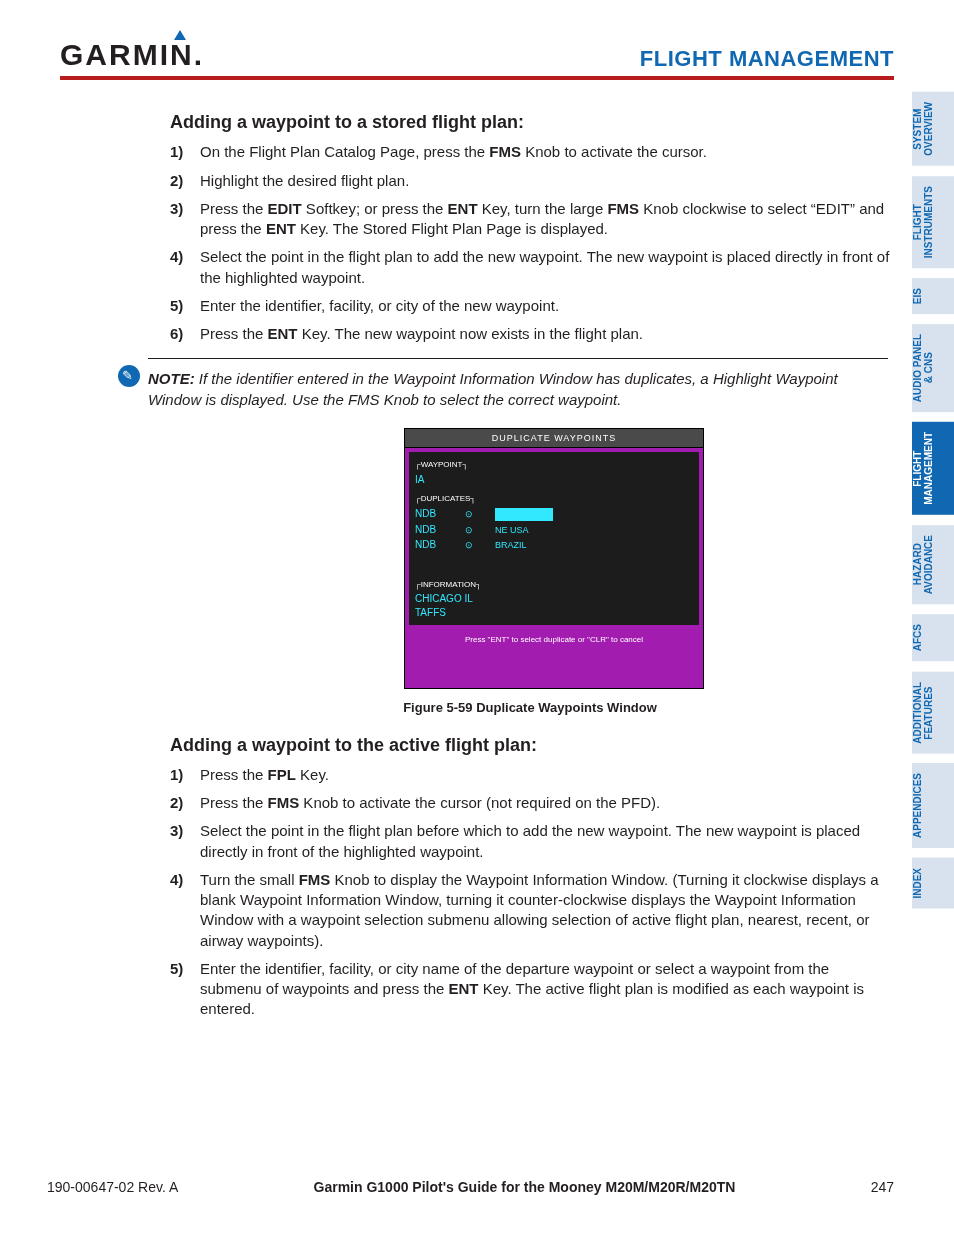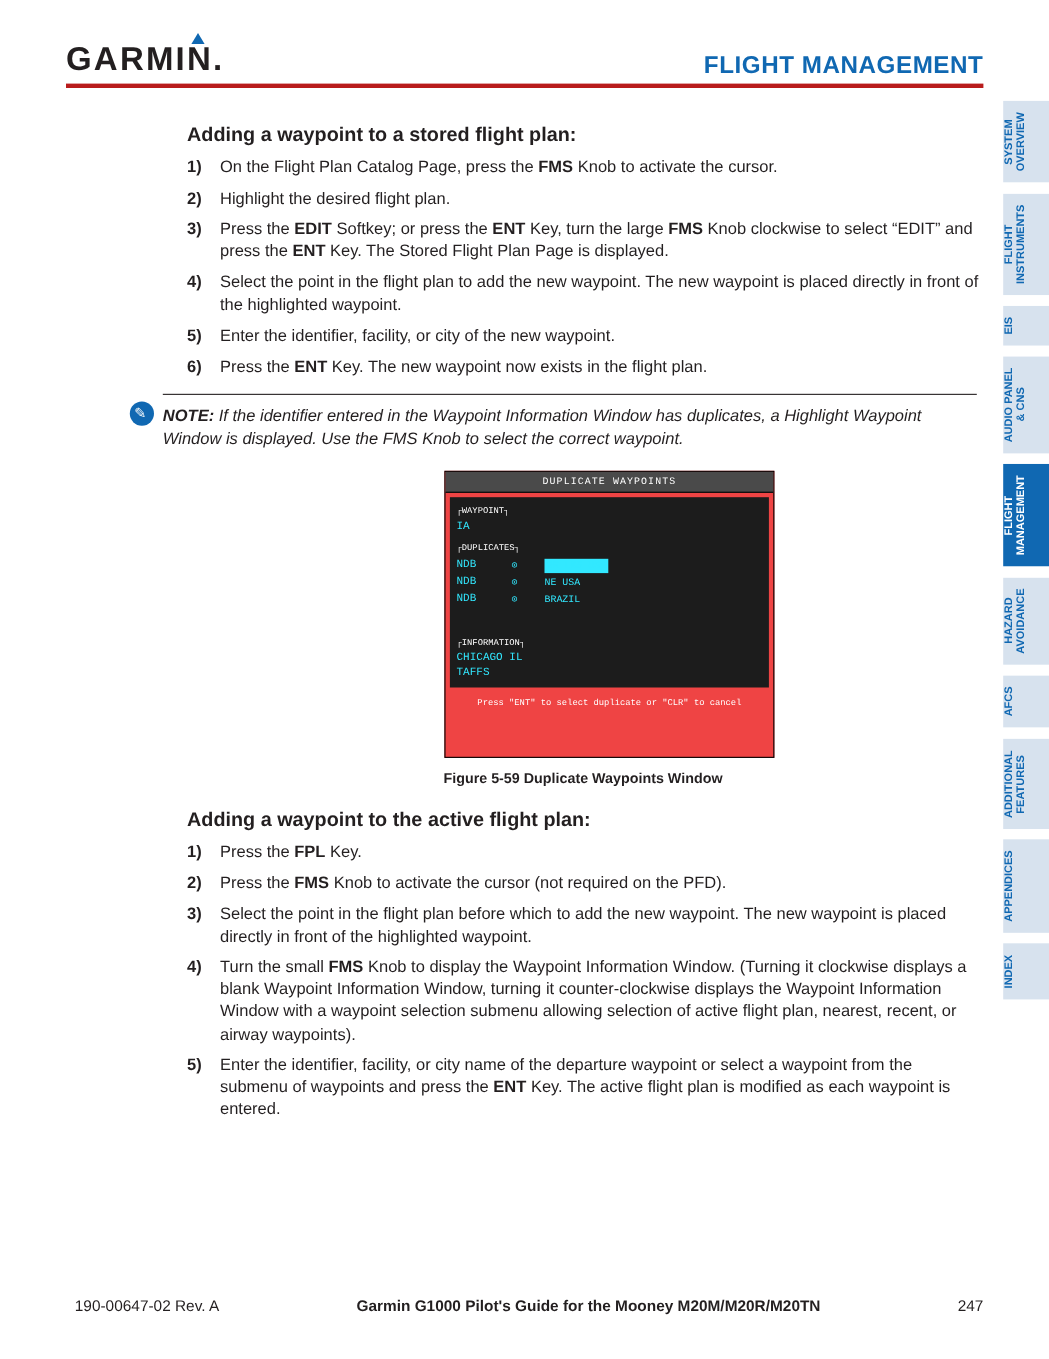--- a/index.html
+++ b/index.html
@@ -38,34 +38,34 @@
   ol.steps li .num { font-weight:700; min-width:20px; }
   ol.steps li .txt { flex:1; }
   b { font-weight:700; }
   .note-wrap { position:relative; border-top:1px solid #231f20; padding-top:10px; margin:8px 0 18px -22px; width:740px;}
   .note-icon { position:absolute; left:-30px; top:6px; width:22px; height:22px; border-radius:50%; background:#1068b2; }
   .note-icon::after{content:"✎";color:#fff;position:absolute;left:4px;top:2px;font-size:13px;}
   .note { font-style:italic; font-size:15px; }
   .note .lbl { font-weight:700; font-style:italic; }
   
   .figwrap { width:720px; text-align:center; margin:10px 0 6px 0;}
-  .g1000 { display:inline-block; width:300px; background:#ef4444; border:1px solid #000; text-align:left;
-           font-family:Liberation Mono, monospace; color:#fff; font-size:9px; padding-bottom:40px;margin-left:48px;}
+  .g1000 { display:inline-block; width:300px; background:#a21caf; border:1px solid #000; text-align:left;
+           font-family:Liberation Sans, sans-serif; color:#fff; font-size:9px; padding-bottom:40px;margin-left:48px;}
   .g-title { background:#4a4a4a; text-align:center; padding:3px 0; font-size:9px; letter-spacing:1px; border-bottom:1px solid #000;}
   .g-body { background:#1c1c1c; margin:4px; padding:4px 6px 6px 6px;}
   .g-sec { color:#fff; font-size:8px; margin:4px 0 2px 0;}
   .g-val { color:#32e8ff; font-size:10px; }
   .g-row { display:flex; gap:10px; align-items:flex-end; margin:2px 0;}
   .g-row .c1{width:40px;} .g-row .c2{width:20px;color:#32e8ff;} .g-row .c3{color:#32e8ff;}
   .g-hl{ color:#000; background:#32e8ff; padding:0 2px;}
   .g-info { display:flex; justify-content:space-between; }
   .g-foot { text-align:center; font-size:8px; padding:6px 0 2px 0;}
   .caption { font-weight:700; font-size:13px; margin:10px 0 16px 0;}
   
-  .footer { position:absolute; left:68px; right:60px; bottom:40px; display:flex; justify-content:space-between; align-items:center; font-size:14px;}
+  .footer { position:absolute; left:47px; right:60px; bottom:40px; display:flex; justify-content:space-between; align-items:center; font-size:14px;}
   .footer .mid { font-weight:700; }
 </style>
 </head>
 <body>
 
 <div class="header">
   <div class="logo">
     <span class="tri"></span>
     <span>GARMIN</span><span class="dot">.</span>
   </div>

